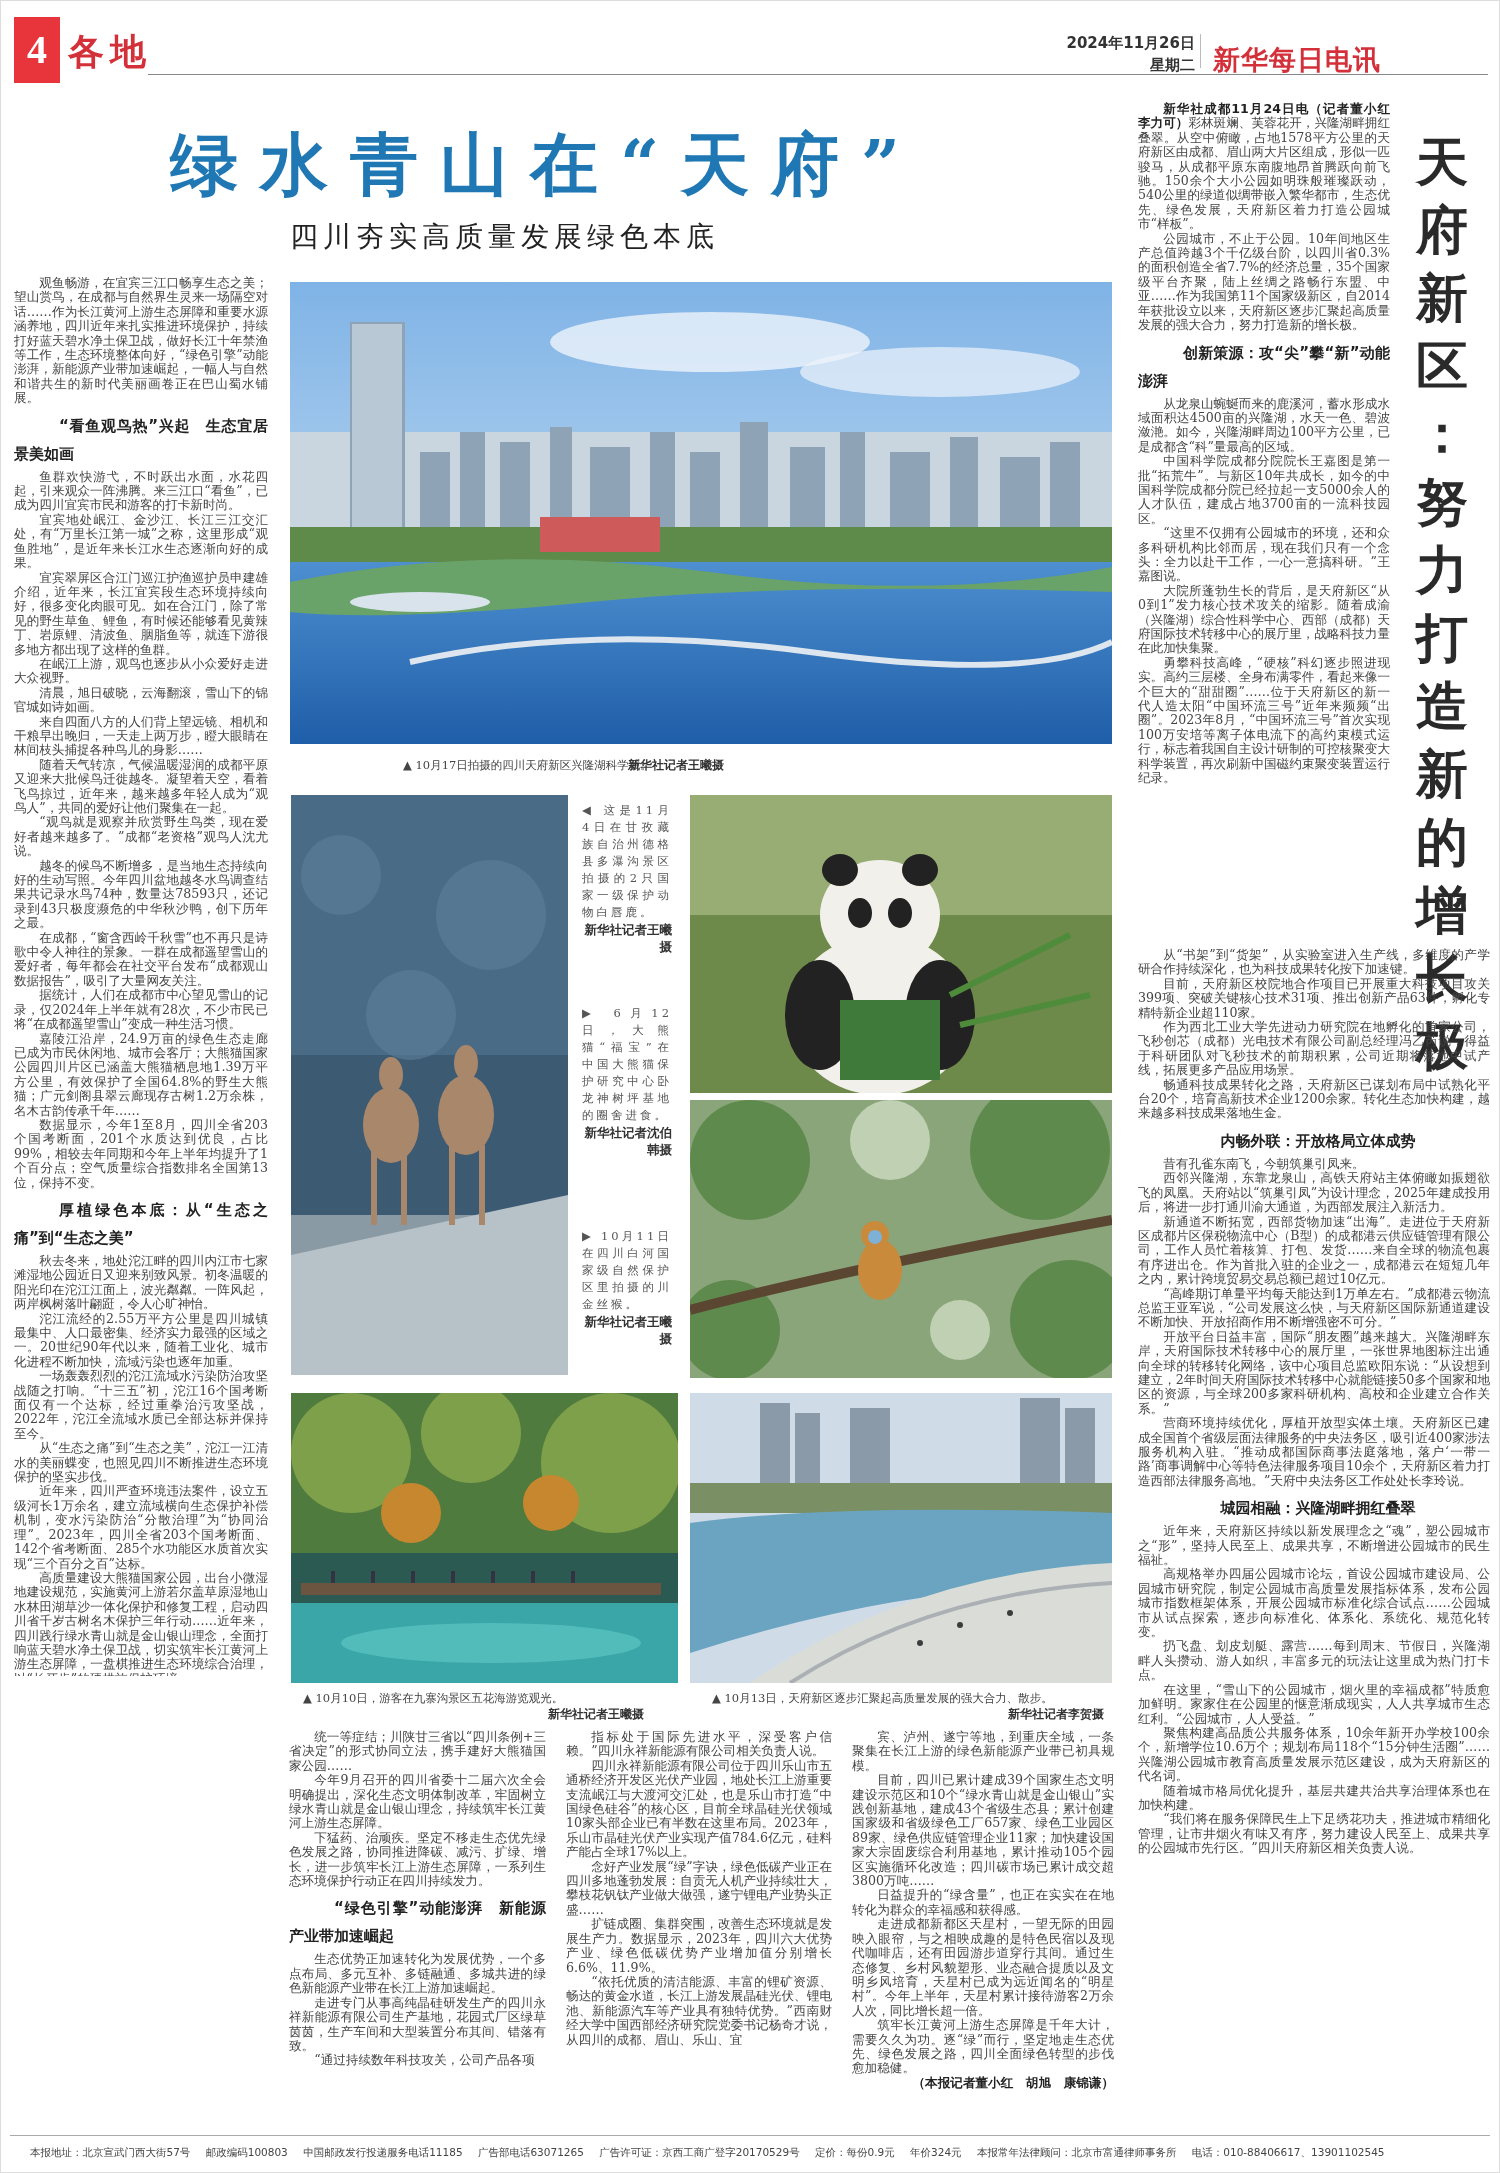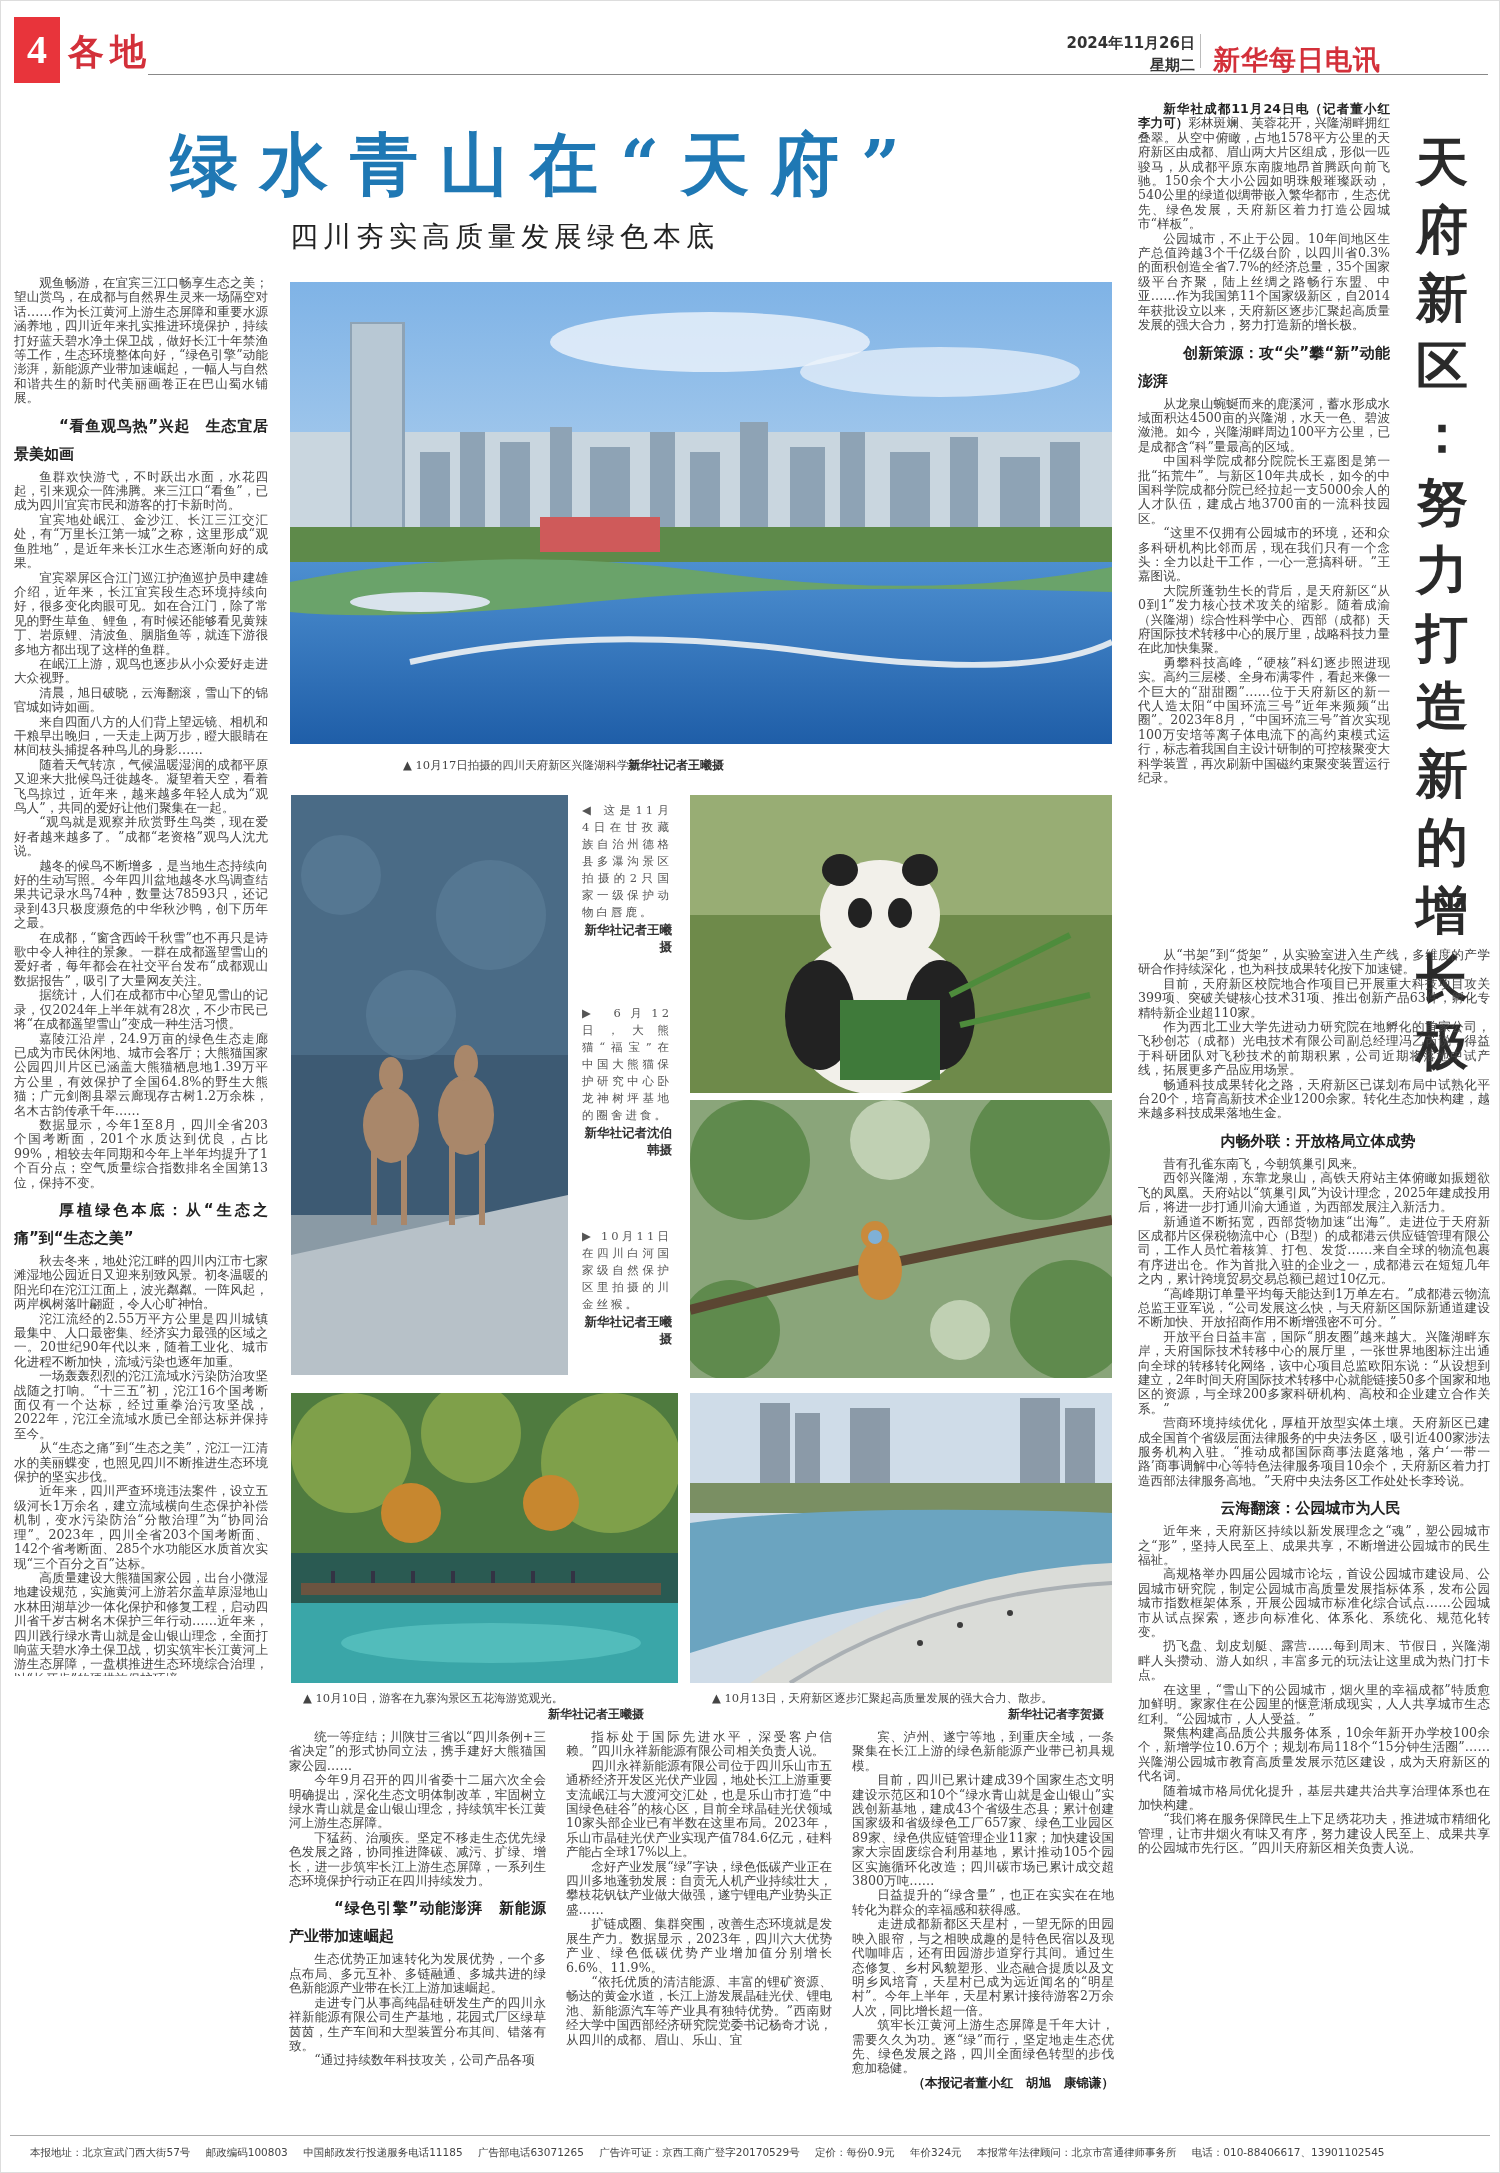--- a/index.html
+++ b/index.html
@@ -334,21 +334,21 @@
     </div>
   <h3 style="text-indent:5.5em;">内畅外联：开放格局立体成势</h3>
   <div id="r-s2">
       <p>昔有孔雀东南飞，今朝筑巢引凤来。</p>
       <p>西邻兴隆湖，东靠龙泉山，高铁天府站主体俯瞰如振翅欲飞的凤凰。天府站以“筑巢引凤”为设计理念，2025年建成投用后，将进一步打通川渝大通道，为西部发展注入新活力。</p>
       <p>新通道不断拓宽，西部货物加速“出海”。走进位于天府新区成都片区保税物流中心（B型）的成都港云供应链管理有限公司，工作人员忙着核算、打包、发货……来自全球的物流包裹有序进出仓。作为首批入驻的企业之一，成都港云在短短几年之内，累计跨境贸易交易总额已超过10亿元。</p>
       <p>“高峰期订单量平均每天能达到1万单左右。”成都港云物流总监王亚军说，“公司发展这么快，与天府新区国际新通道建设不断加快、开放招商作用不断增强密不可分。”</p>
       <p>开放平台日益丰富，国际“朋友圈”越来越大。兴隆湖畔东岸，天府国际技术转移中心的展厅里，一张世界地图标注出通向全球的转移转化网络，该中心项目总监欧阳东说：“从设想到建立，2年时间天府国际技术转移中心就能链接50多个国家和地区的资源，与全球200多家科研机构、高校和企业建立合作关系。”</p>
       <p>营商环境持续优化，厚植开放型实体土壤。天府新区已建成全国首个省级层面法律服务的中央法务区，吸引近400家涉法服务机构入驻。“推动成都国际商事法庭落地，落户‘一带一路’商事调解中心等特色法律服务项目10余个，天府新区着力打造西部法律服务高地。”天府中央法务区工作处处长李玲说。</p>
     </div>
-  <h3 style="text-indent:5.5em;">云海翻滚：公园城市为人民</h3>
+  <h3 style="text-indent:5.5em;">城园相融：兴隆湖畔拥红叠翠</h3>
   <div id="r-s3">
       <p>近年来，天府新区持续以新发展理念之“魂”，塑公园城市之“形”，坚持人民至上、成果共享，不断增进公园城市的民生福祉。</p>
       <p>高规格举办四届公园城市论坛，首设公园城市建设局、公园城市研究院，制定公园城市高质量发展指标体系，发布公园城市指数框架体系，开展公园城市标准化综合试点……公园城市从试点探索，逐步向标准化、体系化、系统化、规范化转变。</p>
       <p>扔飞盘、划皮划艇、露营……每到周末、节假日，兴隆湖畔人头攒动、游人如织，丰富多元的玩法让这里成为热门打卡点。</p>
       <p>在这里，“雪山下的公园城市，烟火里的幸福成都”特质愈加鲜明。家家住在公园里的惬意渐成现实，人人共享城市生态红利。“公园城市，人人受益。”</p>
       <p>聚焦构建高品质公共服务体系，10余年新开办学校100余个，新增学位10.6万个；规划布局118个“15分钟生活圈”……兴隆湖公园城市教育高质量发展示范区建设，成为天府新区的代名词。</p>
       <p>随着城市格局优化提升，基层共建共治共享治理体系也在加快构建。</p>
       <p>“我们将在服务保障民生上下足绣花功夫，推进城市精细化管理，让市井烟火有味又有序，努力建设人民至上、成果共享的公园城市先行区。”四川天府新区相关负责人说。</p>
     </div>
 </div>

